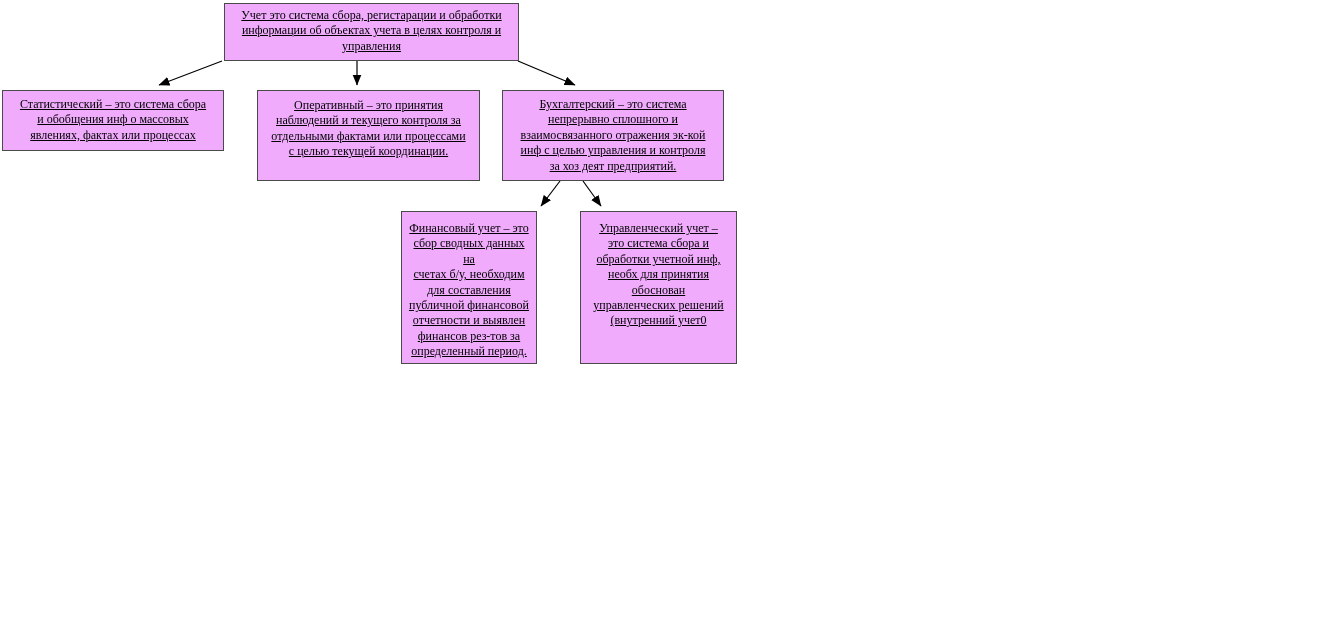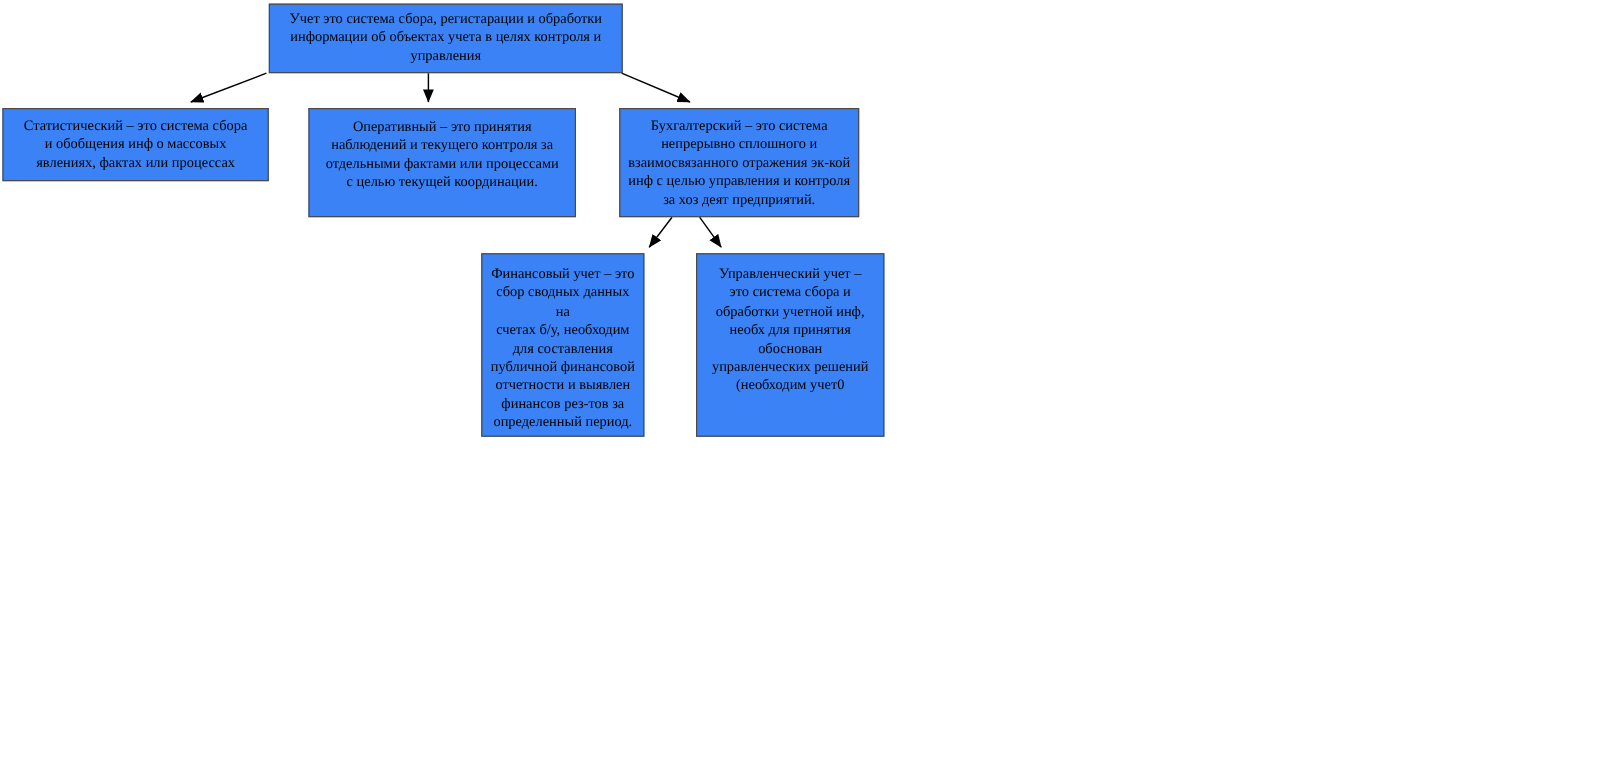--- a/index.html
+++ b/index.html
@@ -12,32 +12,33 @@
     width: 1339px;
     height: 644px;
     background: #ffffff;
     overflow: hidden;
     font-family: "Liberation Serif", serif;
   }
   .node {
     position: absolute;
     box-sizing: border-box;
     border: 1px solid #4a4a4a;
-    background: #3b82f6;
+    background: #f0abfc;
     color: #000000;
     text-align: center;
     font-size: 12px;
     line-height: 15.4px;
     white-space: pre-line;
     overflow: hidden;
+    text-decoration: underline;
   }
   #node-root        { left: 224px; top: 3px;   width: 295px; height: 58px;  padding: 4px 6px; }
   #node-statistical { left: 2px;   top: 90px;  width: 222px; height: 61px;  padding: 6px 4px; }
   #node-operative   { left: 257px; top: 90px;  width: 223px; height: 91px;  padding: 7px 6px; }
-  #node-accounting  { left: 516px; top: 90px;  width: 200px; height: 91px;  padding: 6px 5px; }
+  #node-accounting  { left: 502px; top: 90px;  width: 222px; height: 91px;  padding: 6px 5px; }
   #node-financial   { left: 401px; top: 211px; width: 136px; height: 153px; padding: 9px 5px; }
   #node-managerial  { left: 580px; top: 211px; width: 157px; height: 153px; padding: 9px 5px; }
   #edges {
     position: absolute;
     left: 0; top: 0;
     width: 1339px;
     height: 644px;
     pointer-events: none;
   }
   #edges line {
@@ -90,15 +91,15 @@
 отчетности и выявлен
 финансов рез-тов за
 определенный период.</div>
 
   <div class="node" id="node-managerial">Управленческий учет –
 это система сбора и
 обработки учетной инф,
 необх для принятия
 обоснован
 управленческих решений
-(необходим учет0</div>
+(внутренний учет0</div>
 
 </div>
 
 </body></html>

